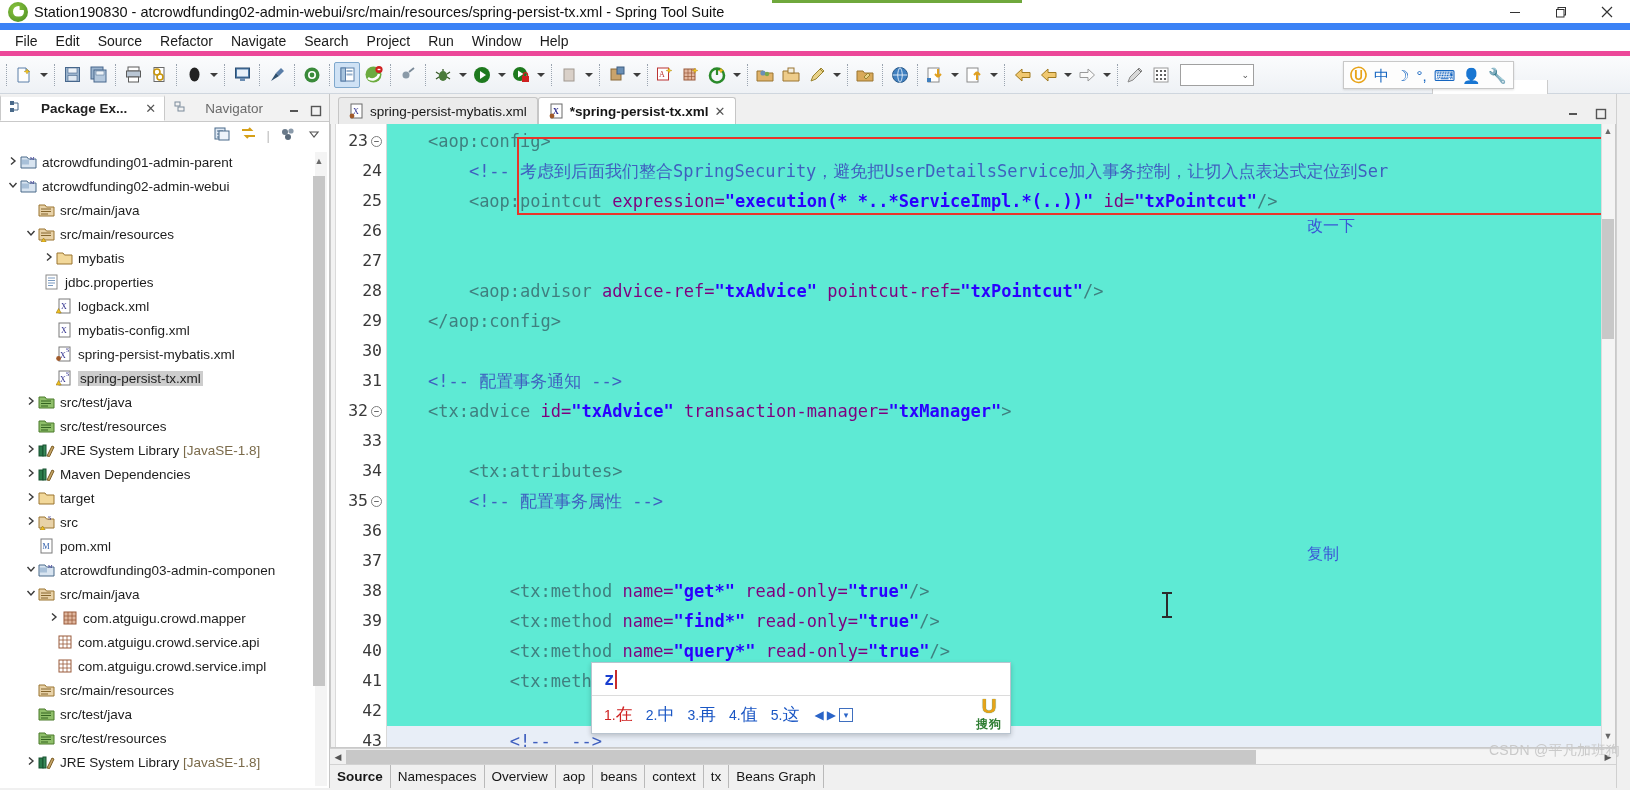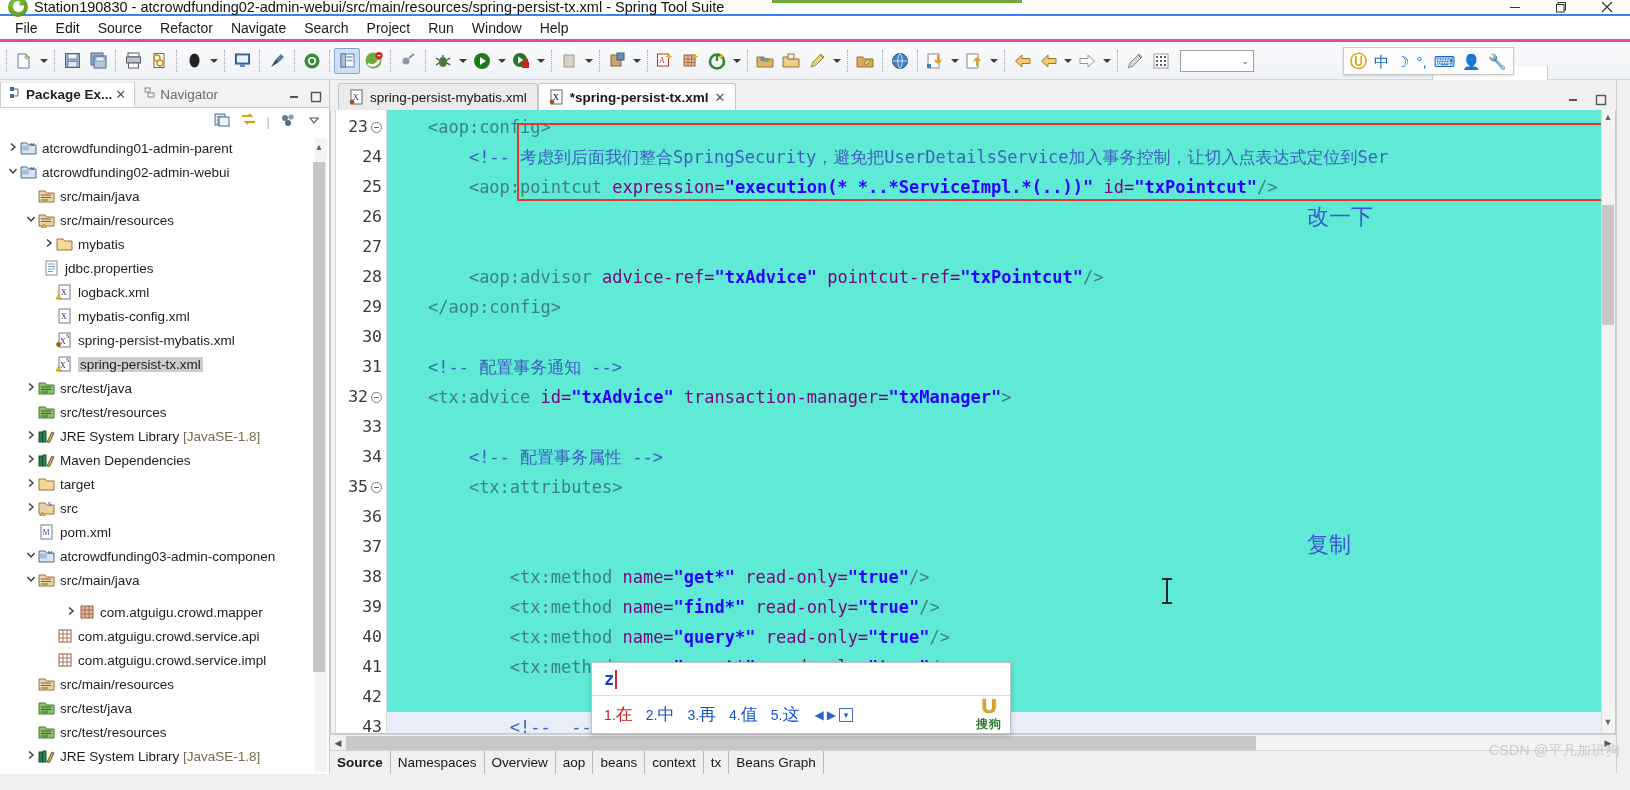--- a/index.html
+++ b/index.html
@@ -9,25 +9,25 @@
     font-family: "Liberation Sans", "DejaVu Sans", sans-serif;
     font-size: 13px;
     background: #f0f0f0;
     overflow: hidden;
     position: relative;
     -webkit-font-smoothing: antialiased;
   }
 
   
   #titlebar {
-    height: 16px; width: 100%;
+    height: 30px; width: 100%;
     background: #ffffff;
     display: flex; align-items: center;
     position: relative;
-    border-bottom: 2px solid #3b82f6;
+    border-bottom: 7px solid #3b82f6;
   }
   #title-accent {
     position: absolute; left: 772px; top: 0; width: 250px; height: 3px;
     background: #6fa83c;
   }
   .sts-logo {
     width: 20px; height: 20px; margin: 0 6px 0 8px;
     border-radius: 50%;
     background: radial-gradient(circle at 40% 35%, #8cc63f 0%, #5c9c2a 70%, #3e7a17 100%);
     position: relative; flex: 0 0 auto;
@@ -40,21 +40,21 @@
   #title-text { font-size: 14.5px; color: #111; white-space: nowrap; }
   #window-buttons { margin-left: auto; display: flex; align-items: center; height: 100%; }
   .winbtn { width: 46px; height: 30px; display:flex; align-items:center; justify-content:center;
             color:#333; font-size:13px; }
   .winbtn svg { display:block; }
 
   
   #menubar {
     height: 26px; display: flex; align-items: center;
     background: #ffffff; padding-left: 6px;
-    border-bottom: 3px solid #ec4899;
+    border-bottom: 5px solid #ec4899;
   }
   .menu-item {
     padding: 3px 9px; font-size: 14px; color: #1a1a1a; white-space: nowrap;
   }
 
   
   #toolbar {
     height: 38px; background: linear-gradient(#fbfcfd,#eef1f5);
     border-bottom: 1px solid #cfd6de;
     display: flex; align-items: center; padding-left: 2px;
@@ -91,21 +91,21 @@
                background:#fff; border:1px solid #ccc; border-top:none;}
 
   
   #main { display: flex; height: 694px; background: #f0f0f0; }
 
   
   #explorer { width: 330px; background: #ffffff; display: flex; flex-direction: column;
               border-right: 1px solid #c5c5c5; }
   #explorer-tabs { height: 28px; display: flex; align-items: flex-end; background:#f2f2f2;
                    border-bottom: 1px solid #c9c9c9; position: relative; }
-  .ex-tab { display:flex; align-items:center; gap:3px; height:26px; padding: 0 8px;
+  .ex-tab { display:flex; align-items:center; gap:18px; height:26px; padding: 0 8px;
             font-size: 13.5px; color:#222; }
   .ex-tab.sel { background:#ffffff; border:1px solid #c9c9c9; border-bottom:1px solid #fff;
                 border-top:2px solid #f0f0f0; font-weight:600;}
   .ex-tab.unsel { color:#6a6a6a; }
   .tabclose { color:#555; font-size: 13px; }
   #explorer-viewbtns { margin-left:auto; display:flex; align-items:center; gap:8px; padding-right:6px;}
   #explorer-toolbar { height: 26px; display:flex; align-items:center; justify-content:flex-end;
                       gap: 10px; padding-right: 8px; background:#ffffff;}
   #tree { flex: 1; overflow: hidden; position: relative; padding-top: 2px; }
   .trow { display: flex; align-items: center; height: 24px; font-size: 13.5px;
@@ -149,21 +149,21 @@
            font-size: 17px; color: #000; }
   .cline.hl { background: #e8eef7; }
   .tag   { color: #3f7f7f; }
   .attr  { color: #7f007f; }
   .val   { color: #2a00ff; font-weight: bold; }
   .cmt   { color: #3f5fbf; }
   .punct { color: #000000; }
 
   #redbox { position: absolute; left: 130px; top: 13px; width: 1210px; height: 78px;
             border: 2px solid #e8342a; pointer-events: none; }
-  .annot { position: absolute; color: #3b56d6; font-size: 22px;
+  .annot { position: absolute; color: #3b56d6; font-size: 16px;
            font-family: "DejaVu Sans", sans-serif; white-space: nowrap; }
   #caret-i { position: absolute; left: 779px; top: 468px; width: 2px; height: 26px;
              background: #2b2b2b; }
   #caret-i::before, #caret-i::after{ content:""; position:absolute; left:-4px; width:10px;
              height:2px; background:#2b2b2b;}
   #caret-i::before{ top:0; } #caret-i::after{ bottom:0; }
 
   
   #ime-popup { position: absolute; left: 253px; top: 528px; width: 420px; height: 72px;
                background: #ffffff; border: 1px solid #b9c4cf;
@@ -754,21 +754,21 @@
           <div class="trow" style="padding-left: 24px;">
             <span class="twist"><svg width="10" height="10" viewBox="0 0 10 10">
                 <path d="M1.5 3l3.5 4 3.5-4" fill="none" stroke="#3a3a3a" stroke-width="1.4"></path>
               </svg></span>
             <span class="ticon"><svg width="18" height="16" viewBox="0 0 18 16">
                 <path d="M1 3h6l1.5 2H16v9H1z" fill="#e8d2a8" stroke="#9a7430"></path>
                 <path d="M3 7h10M3 9.5h10M3 12h7" stroke="#7a5a20" stroke-width=".9"></path>
               </svg></span>
             <span class="tlabel">src/main/java</span>
           </div>
-          <div class="trow" style="padding-left: 64px; margin-top: 8px;">
+          <div class="trow" style="padding-left: 47px;">
             <span class="twist"><svg width="10" height="10" viewBox="0 0 10 10">
                 <path d="M3 1.5l4 3.5-4 3.5" fill="none" stroke="#3a3a3a" stroke-width="1.4"></path>
               </svg></span>
             <span class="ticon"><svg width="18" height="16" viewBox="0 0 18 16">
                 <rect x="3" y="2" width="12" height="12" fill="#e0b8a0" stroke="#9a5a3a"></rect>
                 <path d="M3 6h12M3 10h12M7 2v12M11 2v12" stroke="#9a5a3a" stroke-width=".8"></path>
               </svg></span>
             <span class="tlabel">com.atguigu.crowd.mapper</span>
           </div>
           <div class="trow" style="padding-left: 42px;">
@@ -896,22 +896,22 @@
             <div class="cline"><span class="punct">        </span><span class="cmt">&lt;!-- 考虑到后面我们整合SpringSecurity，避免把UserDetailsService加入事务控制，让切入点表达式定位到Ser</span></div>
             <div class="cline"><span class="punct">        </span><span class="tag">&lt;aop:pointcut </span><span class="attr">expression=</span><span class="val">"execution(* *..*ServiceImpl.*(..))"</span><span class="punct"> </span><span class="attr">id=</span><span class="val">"txPointcut"</span><span class="tag">/&gt;</span></div>
             <div class="cline">&nbsp;</div>
             <div class="cline"><span class="punct">        </span></div>
             <div class="cline"><span class="punct">        </span><span class="tag">&lt;aop:advisor </span><span class="attr">advice-ref=</span><span class="val">"txAdvice"</span><span class="punct"> </span><span class="attr">pointcut-ref=</span><span class="val">"txPointcut"</span><span class="tag">/&gt;</span></div>
             <div class="cline"><span class="punct">    </span><span class="tag">&lt;/aop:config&gt;</span></div>
             <div class="cline">&nbsp;</div>
             <div class="cline"><span class="punct">    </span><span class="cmt">&lt;!-- 配置事务通知 --&gt;</span></div>
             <div class="cline"><span class="punct">    </span><span class="tag">&lt;tx:advice </span><span class="attr">id=</span><span class="val">"txAdvice"</span><span class="punct"> </span><span class="attr">transaction-manager=</span><span class="val">"txManager"</span><span class="tag">&gt;</span></div>
             <div class="cline">&nbsp;</div>
+            <div class="cline"><span class="punct">        </span><span class="tag">&lt;tx:attributes&gt;</span></div>
             <div class="cline"><span class="punct">        </span><span class="cmt">&lt;!-- 配置事务属性 --&gt;</span></div>
-            <div class="cline"><span class="punct">        </span><span class="tag">&lt;tx:attributes&gt;</span></div>
             <div class="cline">&nbsp;</div>
             <div class="cline"><span class="punct">            </span></div>
             <div class="cline"><span class="punct">            </span><span class="tag">&lt;tx:method </span><span class="attr">name=</span><span class="val">"get*"</span><span class="punct"> </span><span class="attr">read-only=</span><span class="val">"true"</span><span class="tag">/&gt;</span></div>
             <div class="cline"><span class="punct">            </span><span class="tag">&lt;tx:method </span><span class="attr">name=</span><span class="val">"find*"</span><span class="punct"> </span><span class="attr">read-only=</span><span class="val">"true"</span><span class="tag">/&gt;</span></div>
             <div class="cline"><span class="punct">            </span><span class="tag">&lt;tx:method </span><span class="attr">name=</span><span class="val">"query*"</span><span class="punct"> </span><span class="attr">read-only=</span><span class="val">"true"</span><span class="tag">/&gt;</span></div>
             <div class="cline"><span class="punct">            </span><span class="tag">&lt;tx:method </span><span class="attr">name=</span><span class="val">"count*"</span><span class="punct"> </span><span class="attr">read-only=</span><span class="val">"true"</span><span class="tag">/&gt;</span></div>
             <div class="cline">&nbsp;</div>
             <div class="cline hl"><span class="punct">            </span><span class="cmt">&lt;!--  --&gt;</span></div>
           </div>
         <div id="redbox"></div>

